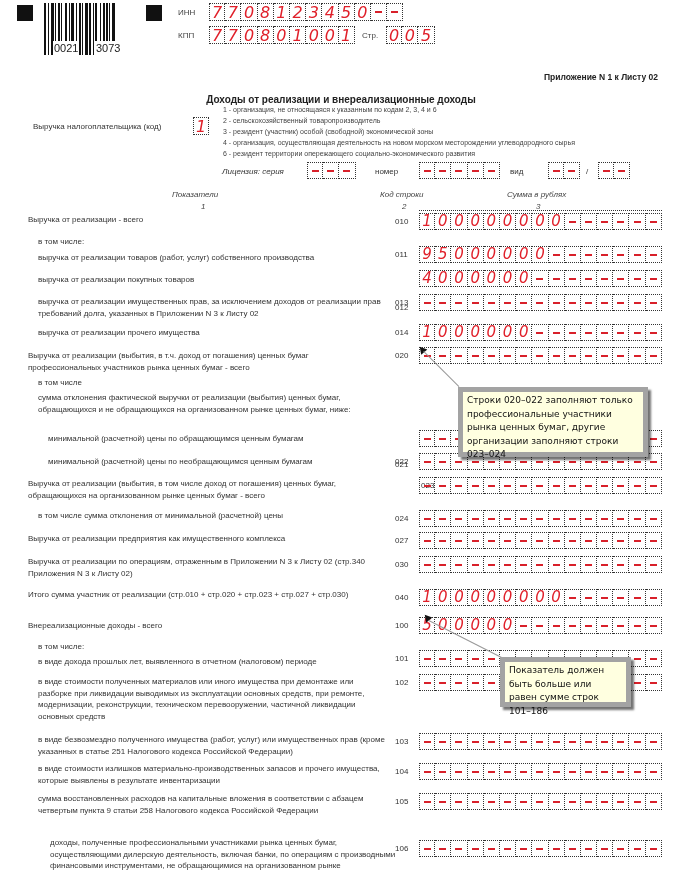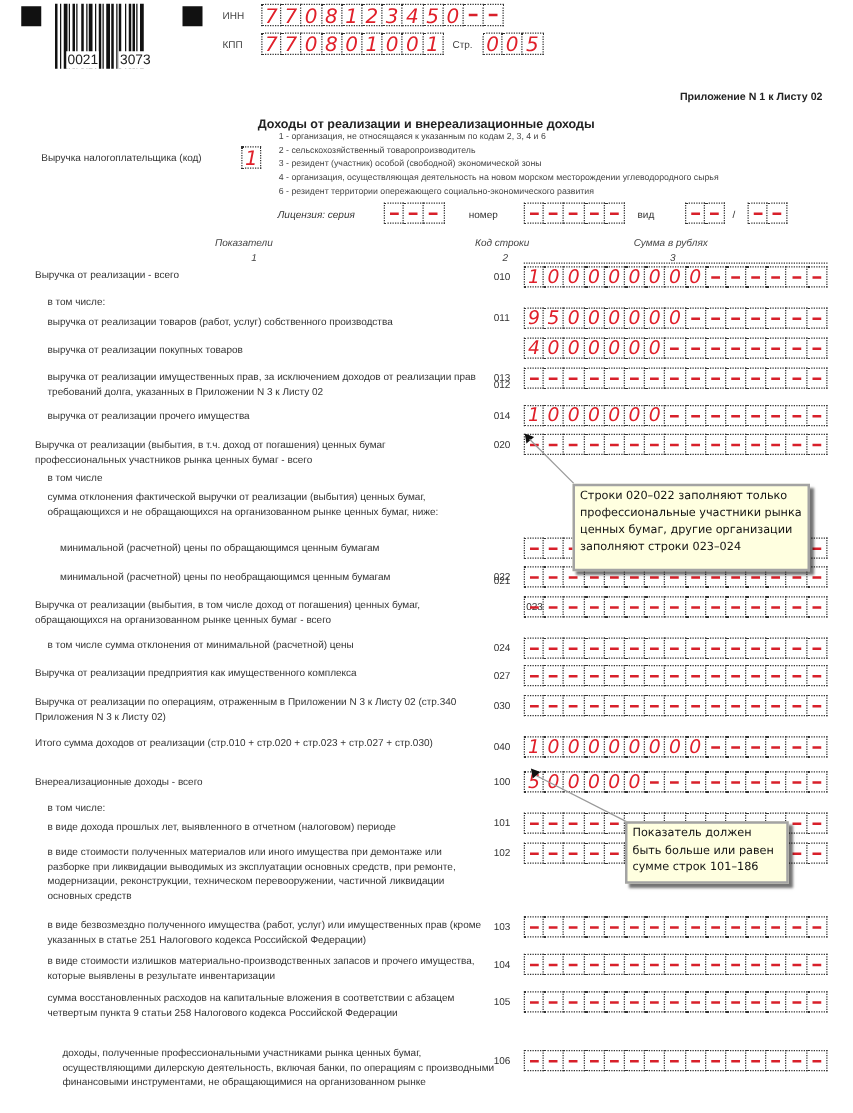--- a/index.html
+++ b/index.html
@@ -26,21 +26,21 @@
   .cell:first-child { border-left: 1px dotted #333; }
   .cells.big .cell { height: 18px; font-size: 16px; }
   .dash { display: inline-block; width: 7px; height: 2px; background: #d8202a; }
   .title-app { position: absolute; right: 24px; top: 72px; font-weight: bold; font-size: 8.5px; color: #222; }
   .title-main { position: absolute; left: 0; width: 682px; top: 94px; text-align: center; font-weight: bold; font-size: 10px; color: #222; }
   .legend { position: absolute; left: 223px; top: 104px; font-size: 7px; line-height: 11px; color: #444; }
   .hdr { position: absolute; font-style: italic; font-size: 8px; color: #444; }
   .row-label { position: absolute; font-size: 8px; line-height: 11.5px; color: #333; }
   .row-code { position: absolute; left: 395px; font-size: 8px; color: #333; }
   .callout {
-    position: absolute; background: #ffffe0; border: 2px solid #a3a3a3;
+    position: absolute; background: #ffffe0; border: 5px solid #a3a3a3;
     box-shadow: 3px 3px 2px rgba(0,0,0,0.55);
     font-family: "DejaVu Sans", sans-serif; font-size: 9px; line-height: 13.5px; color: #111;
     padding: 2px 4px; box-sizing: border-box;
   }
   .pointer { position: absolute; height: 1px; background: #999; transform-origin: 0 0; }
   .arrowhead { position: absolute; width: 0; height: 0; border-left: 4px solid transparent; border-right: 4px solid transparent; border-bottom: 7px solid #111; }
   .underline3 { position: absolute; left: 419px; top: 210px; width: 243px; border-top: 1px dotted #333; }
 </style>
 </head>
 <body>
@@ -732,21 +732,21 @@
       <div class="cell">
         <span class="dash"></span>
       </div>
       <div class="cell">
         <span class="dash"></span>
       </div>
       <div class="cell">
         <span class="dash"></span>
       </div>
     </div>
-    <div class="row-label" style="left: 28px; top: 589px; width: 350px;">Итого сумма доходов от реализации (стр.010 + стр.020 + стр.023 + стр.027 + стр.030)</div>
+    <div class="row-label" style="left: 28px; top: 589px; width: 350px;">Итого сумма участник от реализации (стр.010 + стр.020 + стр.023 + стр.027 + стр.030)</div>
     <span class="row-code" style="top: 593px;">040</span>
     <div class="cells" style="left: 419px; top: 589px;">
       <div class="cell">1</div>
       <div class="cell">0</div>
       <div class="cell">0</div>
       <div class="cell">0</div>
       <div class="cell">0</div>
       <div class="cell">0</div>
       <div class="cell">0</div>
       <div class="cell">0</div>

